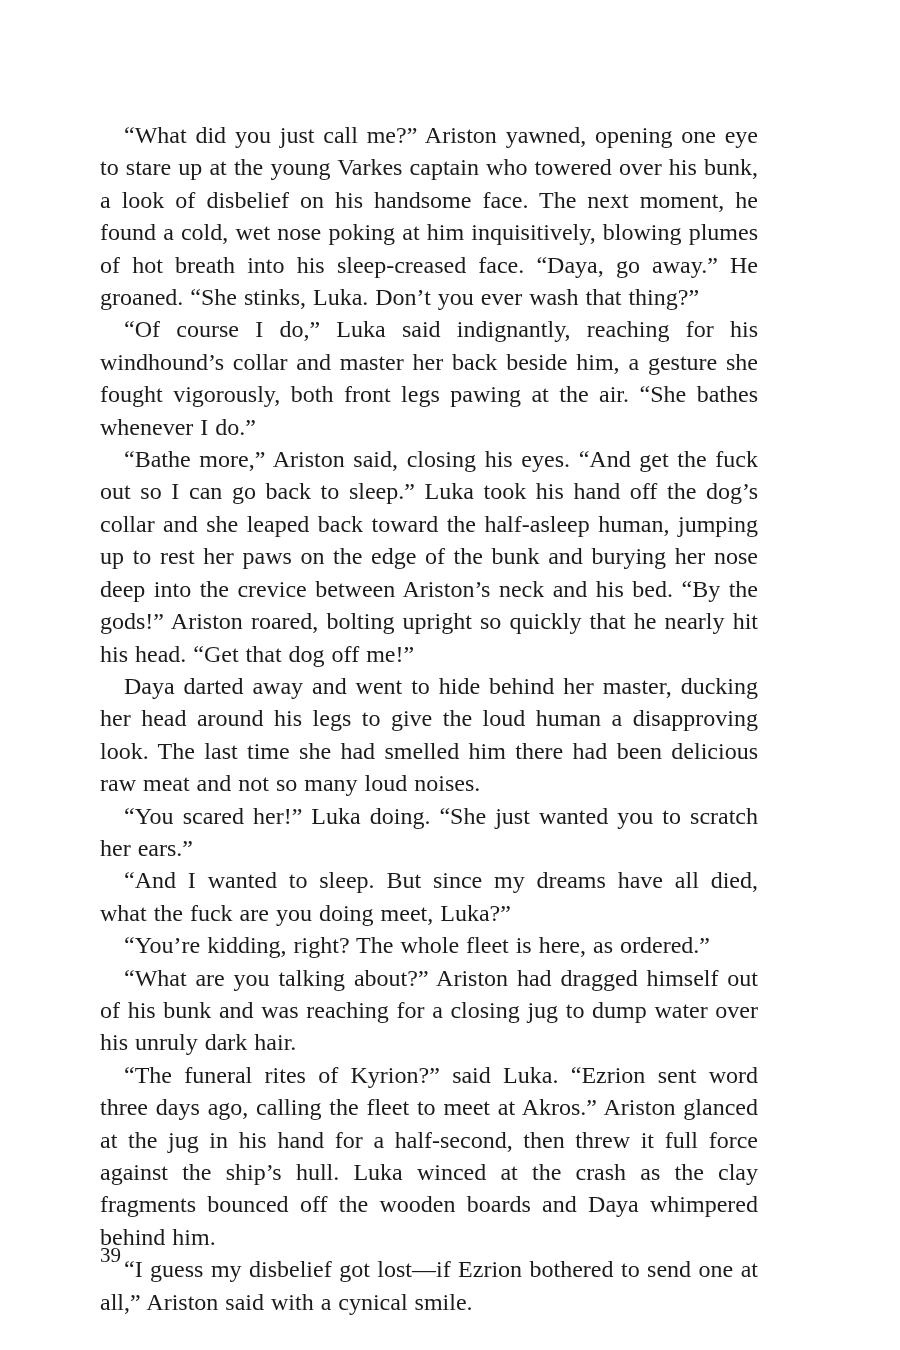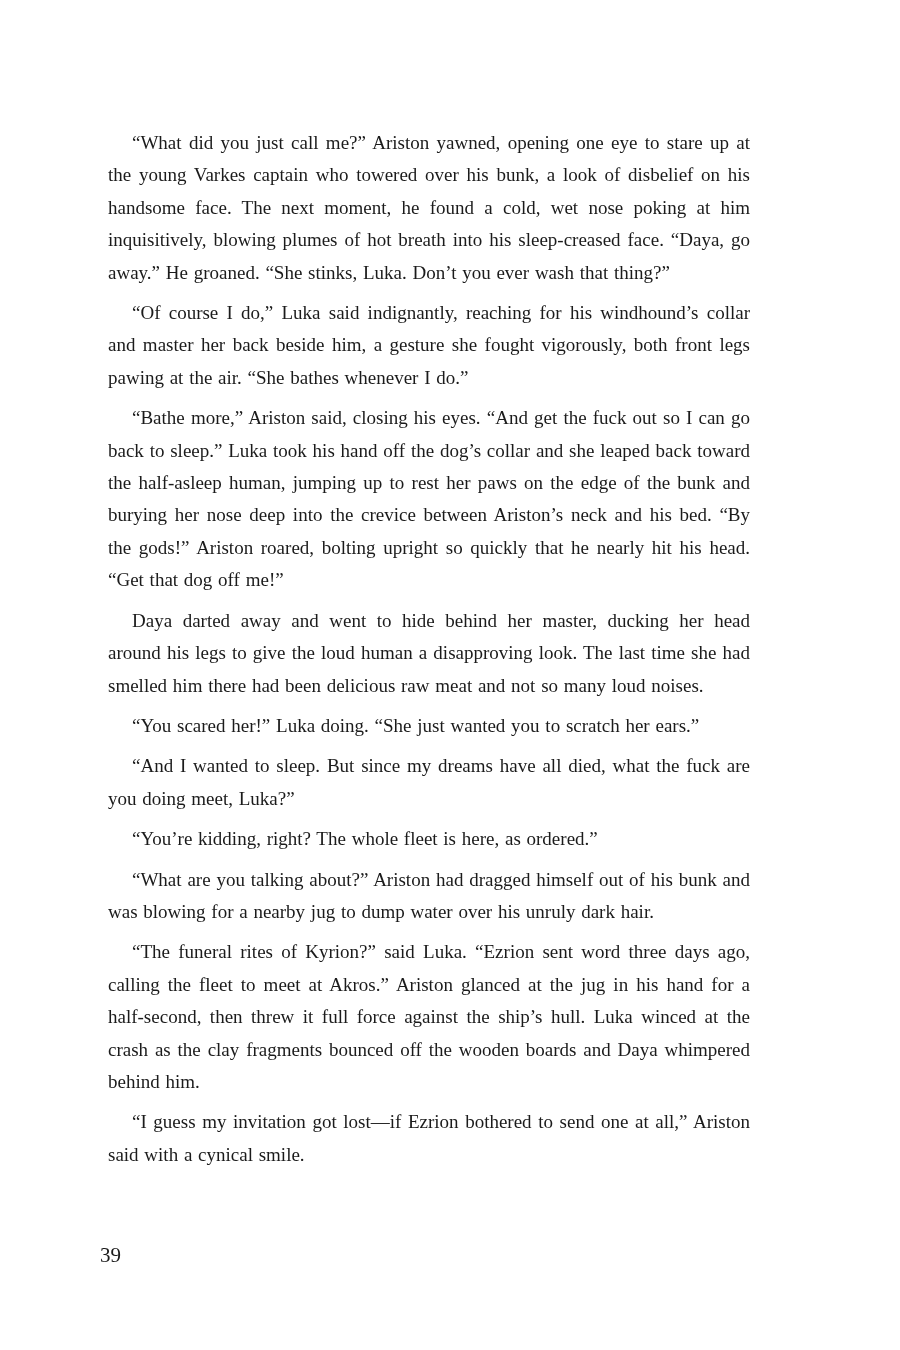--- a/index.html
+++ b/index.html
@@ -16,23 +16,23 @@
     font-family: "Liberation Serif", "DejaVu Serif", serif;
     color: #1b1b1b;
   }
   .text-block {
     position: absolute;
     left: 100px;
     top: 119px;
     width: 658px;
   }
   .text-block p {
-    margin: 8px;
+    margin: 0;
     padding: 0;
-    font-size: 19px;
+    font-size: 24px;
     line-height: 32.4px;
     text-align: justify;
     text-indent: 24px;
     word-spacing: 1px;
     hyphens: auto;
     -webkit-hyphens: auto;
   }
   .folio {
     position: absolute;
     left: 100px;
@@ -49,18 +49,18 @@
 
 <div class="book-page">
   <div class="text-block">
     <p>“What did you just call me?” Ariston yawned, opening one eye to stare up at the young Varkes captain who towered over his bunk, a look of disbelief on his handsome face. The next moment, he found a cold, wet nose poking at him inquisitively, blowing plumes of hot breath into his sleep-creased face. “Daya, go away.” He groaned. “She stinks, Luka. Don’t you ever wash that thing?”</p>
     <p>“Of course I do,” Luka said indignantly, reaching for his windhound’s collar and master her back beside him, a gesture she fought vigorously, both front legs pawing at the air. “She bathes whenever I do.”</p>
     <p>“Bathe more,” Ariston said, closing his eyes. “And get the fuck out so I can go back to sleep.” Luka took his hand off the dog’s collar and she leaped back toward the half-asleep human, jumping up to rest her paws on the edge of the bunk and burying her nose deep into the crevice between Ariston’s neck and his bed. “By the gods!” Ariston roared, bolting upright so quickly that he nearly hit his head. “Get that dog off me!”</p>
     <p>Daya darted away and went to hide behind her master, ducking her head around his legs to give the loud human a disapproving look. The last time she had smelled him there had been delicious raw meat and not so many loud noises.</p>
     <p>“You scared her!” Luka doing. “She just wanted you to scratch her ears.”</p>
     <p>“And I wanted to sleep. But since my dreams have all died, what the fuck are you doing meet, Luka?”</p>
     <p>“You’re kidding, right? The whole fleet is here, as ordered.”</p>
-    <p>“What are you talking about?” Ariston had dragged himself out of his bunk and was blowing for a nearby jug to dump water over his unruly dark hair.</p>
+    <p>“What are you talking about?” Ariston had dragged himself out of his bunk and was reaching for a closing jug to dump water over his unruly dark hair.</p>
     <p>“The funeral rites of Kyrion?” said Luka. “Ezrion sent word three days ago, calling the fleet to meet at Akros.” Ariston glanced at the jug in his hand for a half-second, then threw it full force against the ship’s hull. Luka winced at the crash as the clay fragments bounced off the wooden boards and Daya whimpered behind him.</p>
-    <p>“I guess my invitation got lost—if Ezrion bothered to send one at all,” Ariston said with a cynical smile.</p>
+    <p>“I guess my disbelief got lost—if Ezrion bothered to send one at all,” Ariston said with a cynical smile.</p>
   </div>
   <div class="folio">39</div>
 </div>
 
 </body></html>

